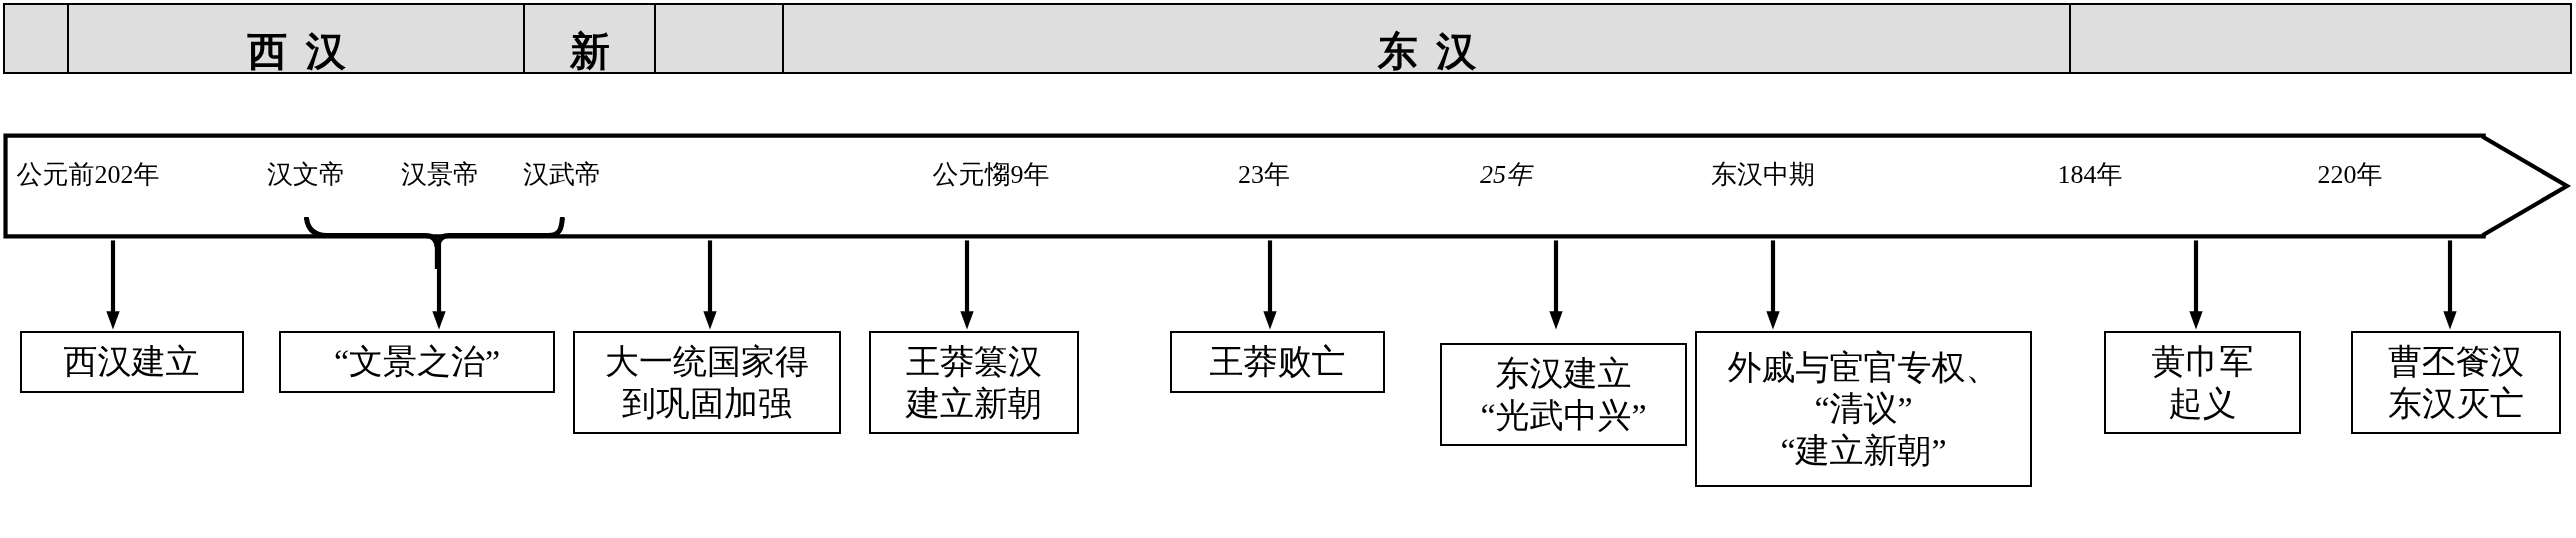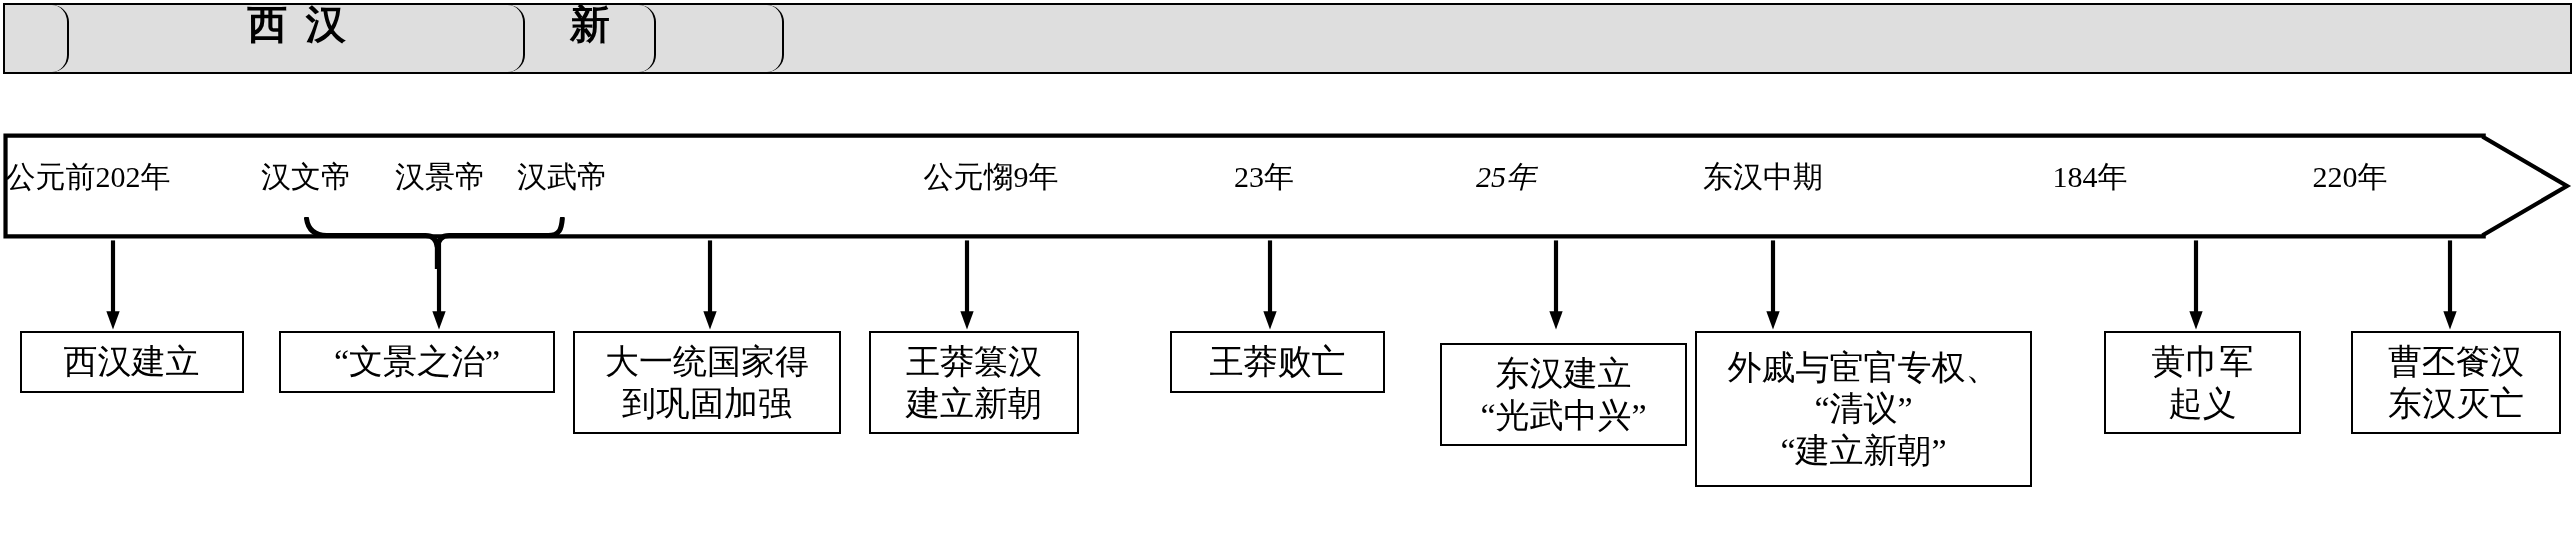--- a/index.html
+++ b/index.html
@@ -28,24 +28,23 @@
     border: 2.5px solid #000000;
     background: #dedede;
     box-sizing: border-box;
     display: flex;
   }
   .era-cell {
     position: relative;
     height: 100%;
     box-sizing: border-box;
     display: flex;
-    align-items: flex-start;
+    align-items: flex-end;
     justify-content: center;
     border-right: 2.5px solid #000000;
-    border-radius: 17px;
   }
   .era-cell:last-child { border-right: none; }
   .era-label {
     font-size: 40px;
     font-weight: 700;
     letter-spacing: 18.5px;
     text-indent: 18.5px;
     color: #000000;
     white-space: nowrap;
     line-height: 1;
@@ -57,21 +56,21 @@
     left: 3.4px;
     top: 132px;
     width: 2569px;
     height: 108px;
   }
   .timeline-arrow svg { display: block; }
 
   .tl-label {
     position: absolute;
     top: 162px;
-    font-size: 30px;
+    font-size: 26px;
     color: #000000;
     white-space: nowrap;
     line-height: 1;
     transform: translateX(-50%);
   }
 
   
   .connector {
     position: absolute;
     width: 20px;
@@ -117,20 +116,23 @@
 
   <div class="era-band" id="era-band">
       <div class="era-cell" style="width: 64px;"></div>
       <div class="era-cell" style="width: 456px;">
         <span class="era-label">西汉</span>
       </div>
       <div class="era-cell" style="width: 131px;">
         <span class="era-label">新</span>
       </div>
       <div class="era-cell" style="width: 128px;"></div>
+      <div class="era-cell" style="width: 1287px;">
+        <span class="era-label">东汉</span>
+      </div>
       <div class="era-cell" style="width: 498px;"></div>
     </div>
 
   <div class="timeline-arrow">
     <svg width="2569" height="108" viewBox="0 0 3054 128" xmlns="http://www.w3.org/2000/svg">
       <polygon points="2,2 2950,2 2950,-16 3052,64 2950,144 2950,126 2,126" fill="#ffffff" stroke="none"></polygon>
       <path d="M 3,4 L 2949,4 L 2949,6 L 3048,64 L 2949,122 L 2949,124 L 3,124 Z" fill="none" stroke="#000000" stroke-width="5"></path>
     </svg>
   </div>
 

